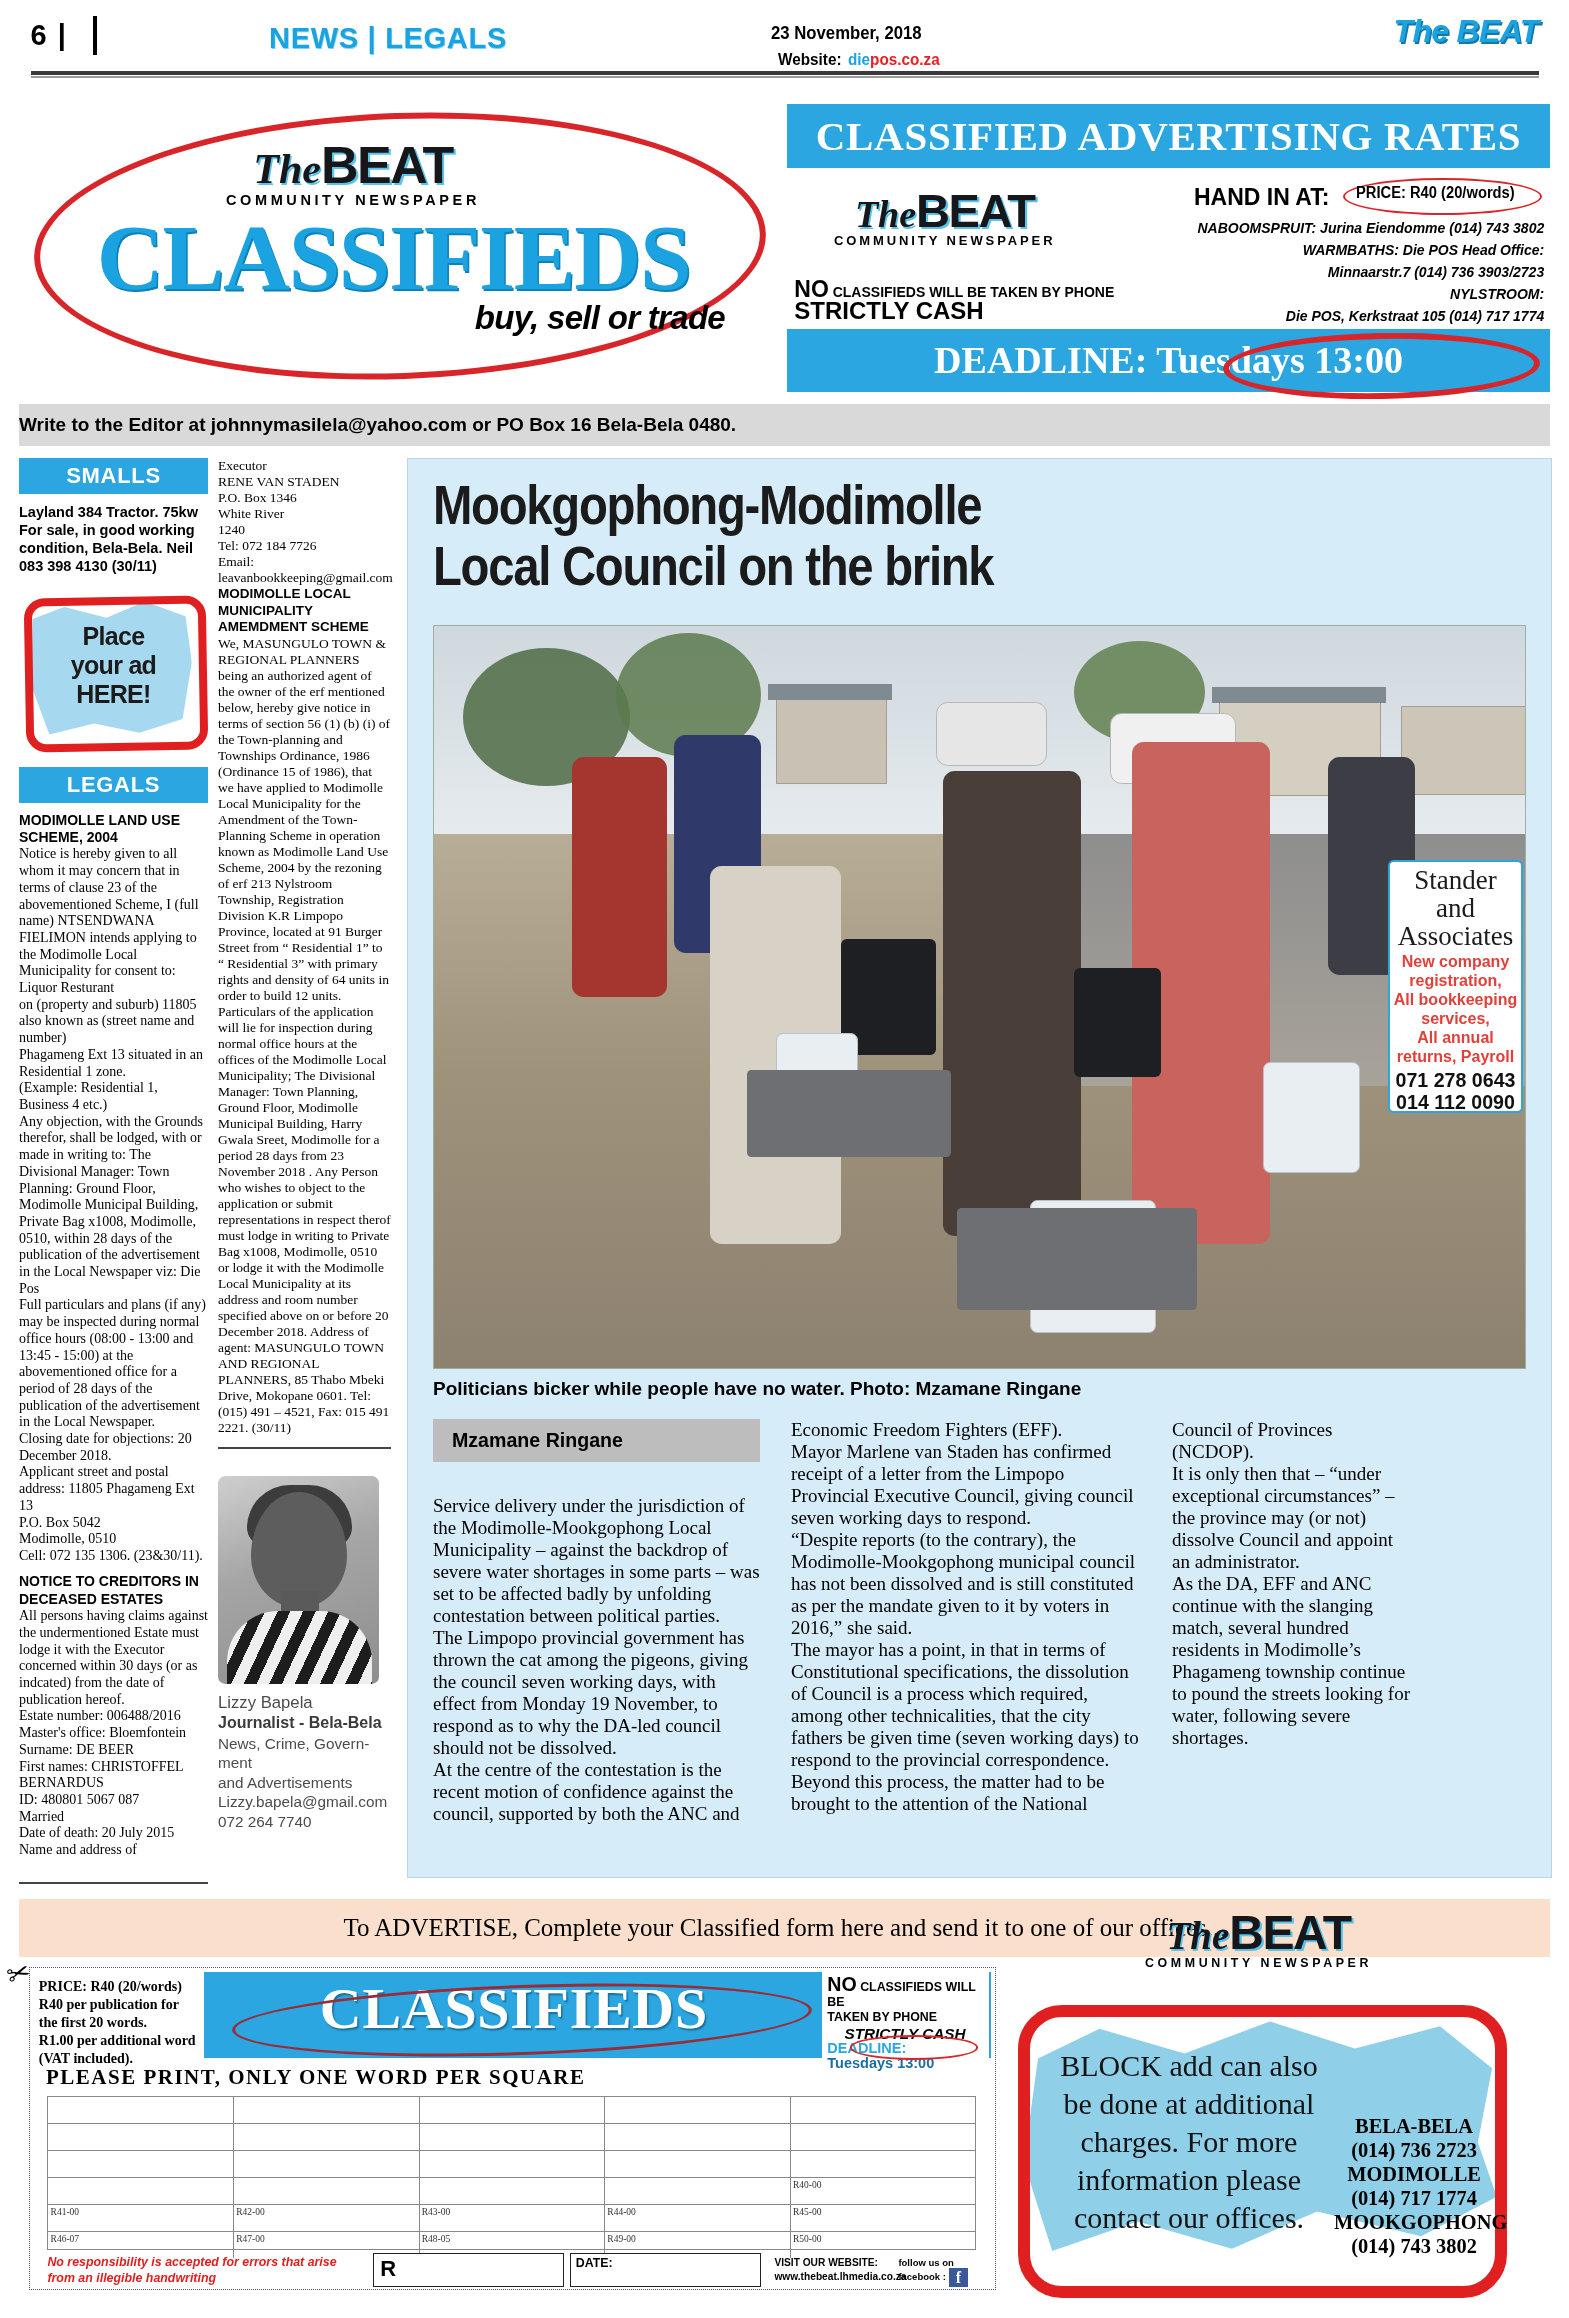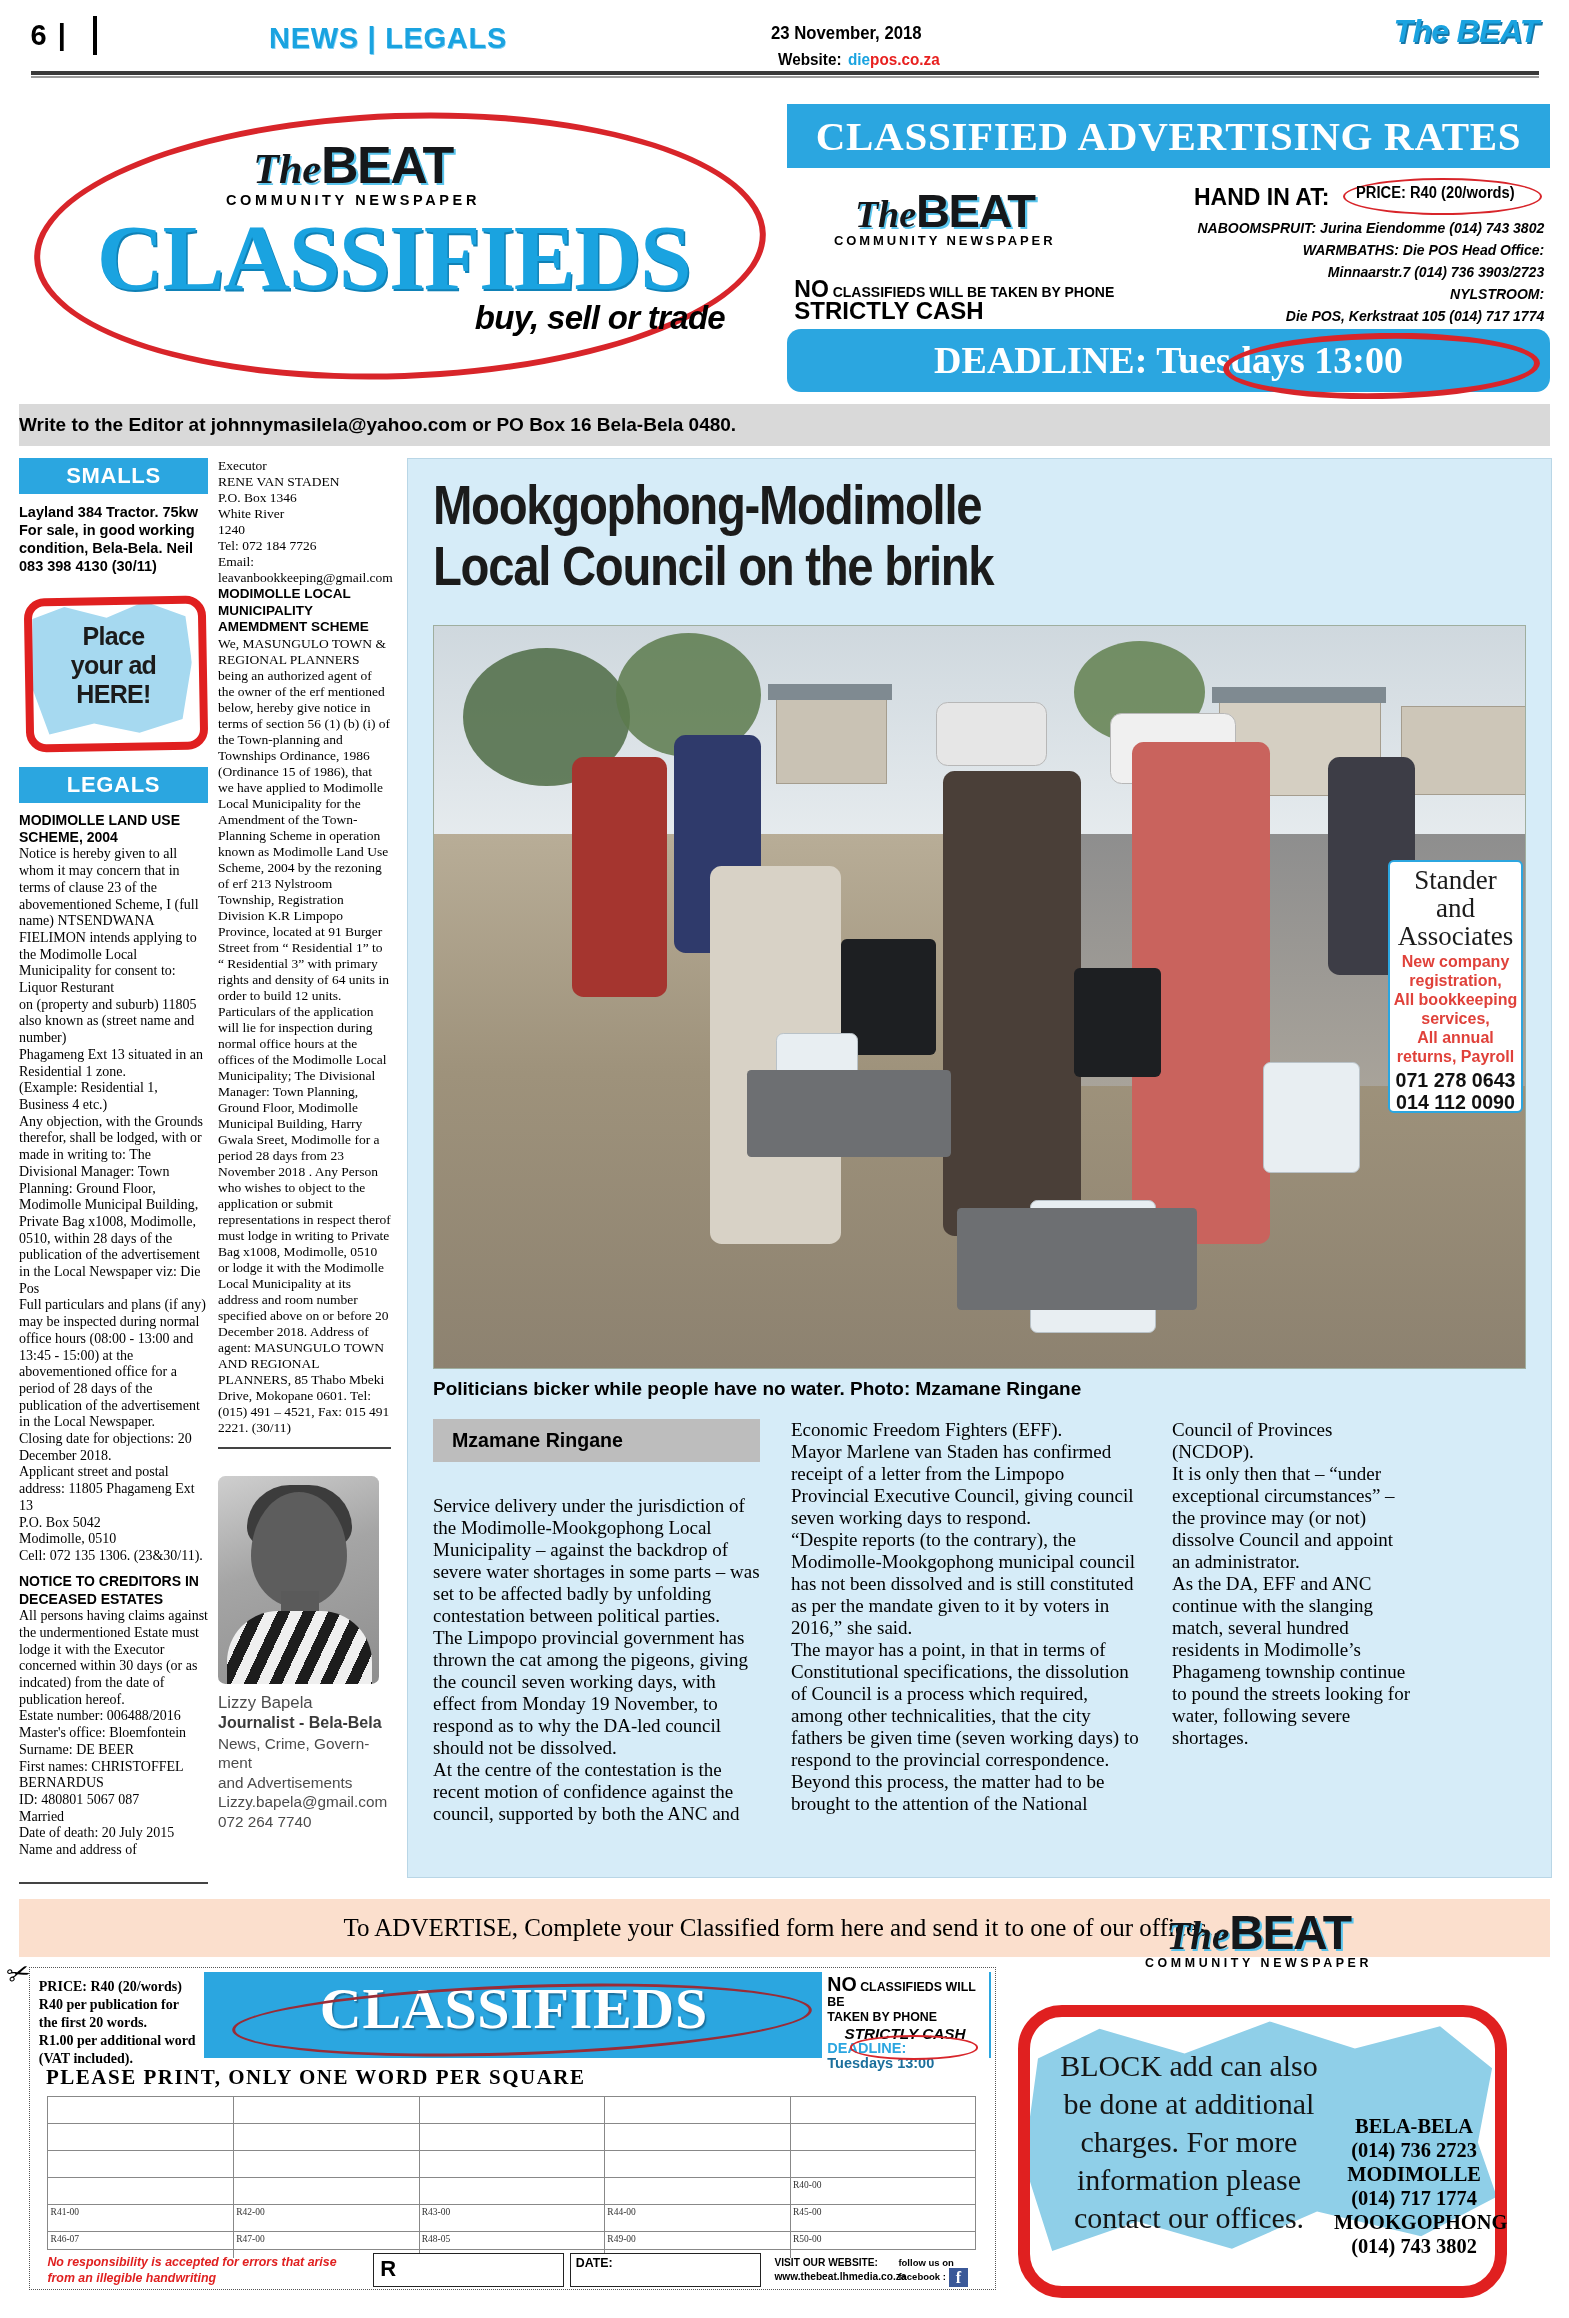--- a/index.html
+++ b/index.html
@@ -38,21 +38,21 @@
   .beat-sm2 .t1{font-family:"Liberation Serif",serif;font-style:italic;font-size:38px;font-weight:bold;color:#15171a;text-shadow:1.5px 1.5px 0 #59c4ec;}
   .beat-sm2 .t2{font-family:"Liberation Sans",sans-serif;font-size:47px;font-weight:bold;letter-spacing:-1.5px;color:#15171a;text-shadow:2.2px 2.2px 0 #59c4ec;}
   .beat-sm2 .sub{font-family:"Liberation Sans",sans-serif;font-size:13px;font-weight:bold;letter-spacing:2.9px;margin-top:-4.4px;}
   .nophone{position:absolute;left:7.3px;top:108px;font-family:"Liberation Sans",sans-serif;font-weight:bold;font-size:14px;}
   .nophone .big{font-size:23px;}
   .cash{position:absolute;left:7.3px;top:129px;font-family:"Liberation Sans",sans-serif;font-weight:bold;font-size:24px;text-align:center;}
   .handin{position:absolute;left:407px;top:16px;font-family:"Liberation Sans",sans-serif;font-weight:bold;font-size:23px;}
   .price-circle{position:absolute;left:556px;top:10.2px;width:195px;height:33px;border:2.2px solid #d8252a;border-radius:50%;}
   .price-txt{position:absolute;left:569px;top:16px;font-family:"Liberation Sans",sans-serif;font-weight:bold;font-size:16px;transform:scaleX(.92);transform-origin:left top;}
   .addr-block{position:absolute;right:5.8px;top:49px;width:364px;text-align:right;font-family:"Liberation Sans",sans-serif;font-weight:bold;font-size:14px;line-height:22px;font-style:italic;}
-  .rates-bot{position:absolute;left:0;top:234px;width:763px;height:63px;background:#2ba6e0;border-radius:14px;}
+  .rates-bot{position:absolute;left:0;top:234px;width:763px;height:63px;background:#2ba6e0;}
   .rates-bot span{display:block;text-align:center;line-height:63px;font-family:"Liberation Serif",serif;font-weight:bold;font-size:38px;color:#fff;}
   .dl-circle{position:absolute;left:436px;top:238px;width:305px;height:54px;border:6.5px solid #d8252a;border-radius:50%;transform:rotate(-1deg);}
 
   
   .editbar{position:absolute;left:19px;top:404px;width:1531px;height:42px;background:#d9d9d9;}
   .editbar span{display:block;text-align:left;line-height:42px;font-family:"Liberation Sans",sans-serif;font-weight:bold;font-size:19px;}
 
   
   .col-smalls{position:absolute;left:19px;top:458px;width:189px;}
   .tag{background:#2ba6e0;color:#fff;font-family:"Liberation Sans",sans-serif;font-weight:bold;font-size:22px;text-align:center;padding:5.1px 0;letter-spacing:0.7px;}

